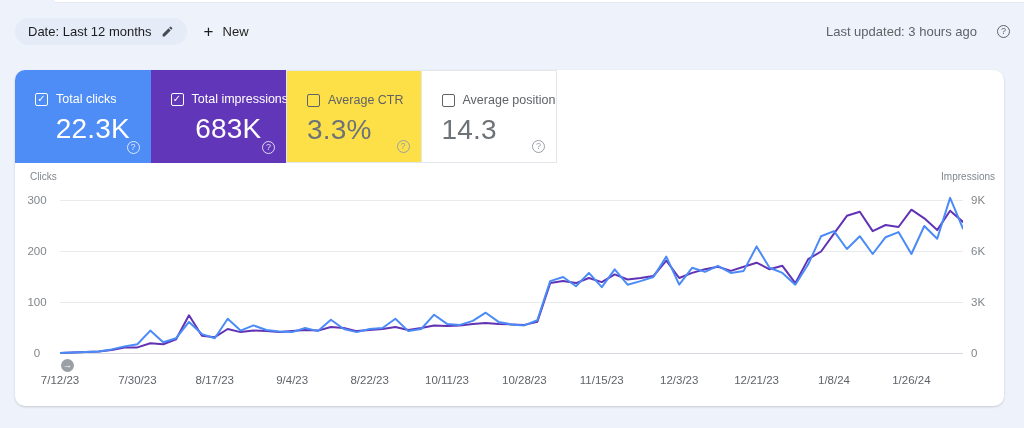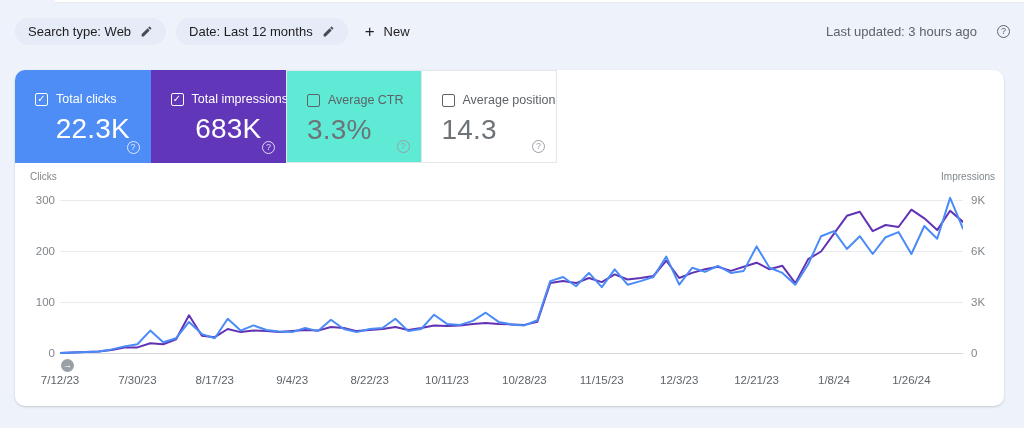--- a/index.html
+++ b/index.html
@@ -55,46 +55,38 @@
   .tile-white .tile-value { color:#6e7378; }
   .tile .help-icon { position:absolute; right:11px; bottom:9px; }
   .tile-0 .help-icon, .tile-1 .help-icon { color:rgba(255,255,255,.8); }
   .tile-white .help-icon { color:#9aa0a6; }
 
   
   .axis-title { position:absolute; font-size:10px; color:#80868b; top:171px; }
   .axis-title.left { left:30px; }
   .axis-title.right { right:29px; }
   .tick { position:absolute; font-size:11.5px; color:#80868b; line-height:14px; }
-  .left-ticks .tick { width:55px; text-align:right; left:0;padding-left:19px; }
+  .left-ticks .tick { width:55px; text-align:center; left:0;padding-left:19px; }
   .right-ticks .tick { left:971px; text-align:left; }
   .date-label { position:absolute; top:374px; width:70px; text-align:center;
                 font-size:11.5px; color:#5f6368; white-space:nowrap; }
   #plot { position:absolute; left:60px; top:194px; }
   .axis-marker { position:absolute; left:61px; top:359px; width:13px; height:13px;
                  border-radius:50%; background:#9aa0a6; color:#ffffff;
                  display:flex; align-items:center; justify-content:center;
                  font-size:9px; line-height:1; cursor:pointer; }
 </style>
 </head>
 <body>
 
 <div class="stage">
 
   <div class="top-strip"></div>
 
   <div class="filter-bar">
-    <button class="chip">
-      <span>Search type: Web</span>
-      <span>
-        <svg width="13" height="13" viewBox="0 0 24 24" fill="#474b4f">
-            <path d="M3 17.25V21h3.75L17.81 9.94l-3.75-3.75L3 17.25zM20.71 7.04c.39-.39.39-1.02 0-1.41l-2.34-2.34a.9959.9959 0 0 0-1.41 0l-1.83 1.83 3.75 3.75 1.83-1.83z"></path>
-          </svg>
-      </span>
-    </button>
     <button class="chip">
       <span>Date: Last 12 months</span>
       <span>
         <svg width="13" height="13" viewBox="0 0 24 24" fill="#474b4f">
             <path d="M3 17.25V21h3.75L17.81 9.94l-3.75-3.75L3 17.25zM20.71 7.04c.39-.39.39-1.02 0-1.41l-2.34-2.34a.9959.9959 0 0 0-1.41 0l-1.83 1.83 3.75 3.75 1.83-1.83z"></path>
           </svg>
       </span>
     </button>
     <button class="new-btn">
       <span class="plus">+</span>
@@ -118,21 +110,21 @@
         <span class="help-icon"></span>
       </div>
       <div class="tile tile-1 checked" style="background: rgb(98, 54, 185);">
         <div class="tile-head">
           <span class="cbox"></span>
           <span class="tile-label">Total impressions</span>
         </div>
         <div class="tile-value">683K</div>
         <span class="help-icon"></span>
       </div>
-      <div class="tile tile-white tile-2" style="background: #5eead4;">
+      <div class="tile tile-white tile-2" style="background: #fde047;">
         <div class="tile-head">
           <span class="cbox"></span>
           <span class="tile-label">Average CTR</span>
         </div>
         <div class="tile-value">3.3%</div>
         <span class="help-icon"></span>
       </div>
       <div class="tile tile-white tile-3" style="background: rgb(255, 255, 255);">
         <div class="tile-head">
           <span class="cbox"></span>

